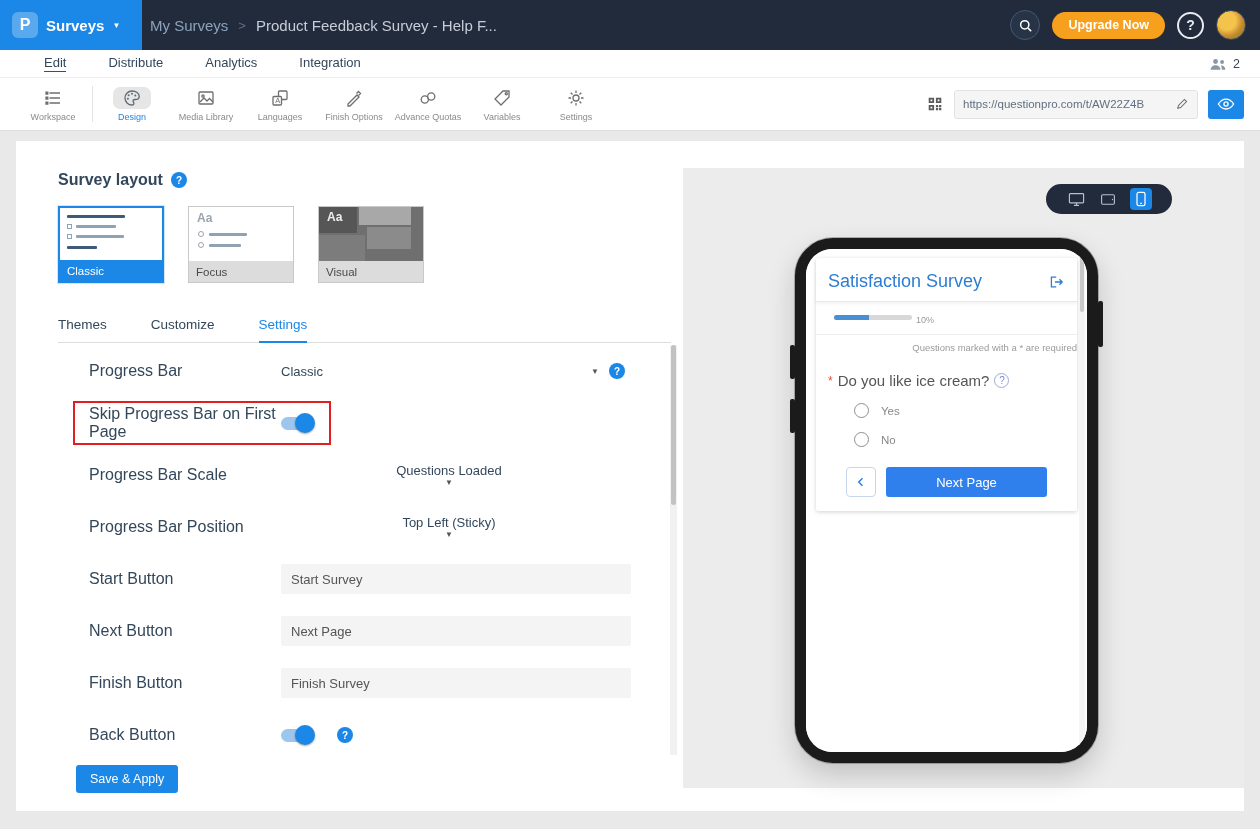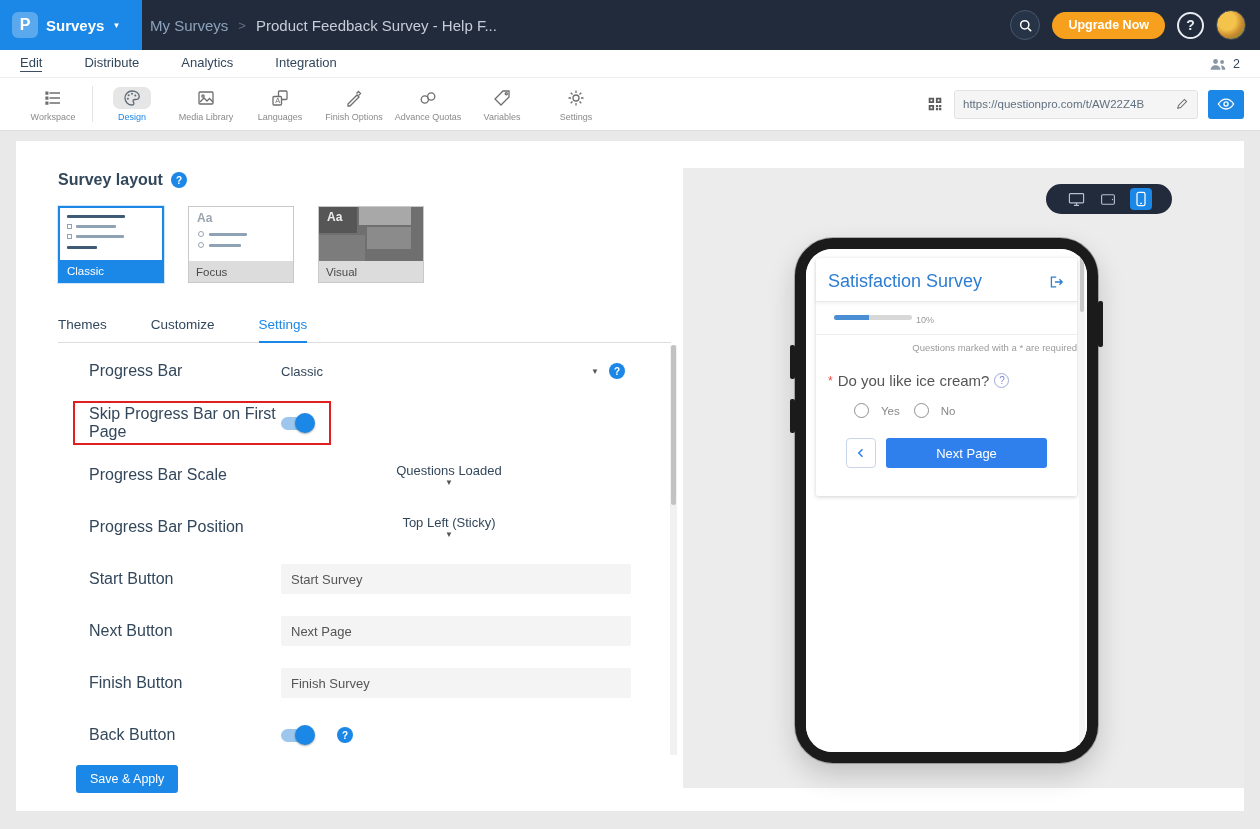--- a/index.html
+++ b/index.html
@@ -26,21 +26,21 @@
   .help-circle { width:27px; height:27px; border-radius:50%; border:2px solid #E8EBEF; color:#E8EBEF;
     font-size:14px; font-weight:bold; display:flex; align-items:center; justify-content:center; cursor:pointer; background:transparent;}
   .avatar { width:30px; height:30px; border-radius:50%; cursor:pointer;
     background:radial-gradient(circle at 35% 35%, #F3C34B 0 35%, #C98A2E 60%, #5E7F3A 100%); border:1px solid #3b4a5e;}
 
   
   .menubar { height:28px; background:#fff; display:flex; align-items:center; padding:0 20px;
     border-bottom:1px solid #ECECEC; }
   .menu-tabs { display:flex; gap:42px; }
   .menu-tab { font-size:13px; color:#33475B; cursor:pointer; }
-  .menu-tab.active { border-bottom:1.5px solid #3E4E60; padding-bottom:1px; }
+  .menu-tab.active { border-bottom:1.5px solid #3E4E60; padding-bottom:1px;margin-left:24px; }
   .menu-right { margin-left:auto; display:flex; align-items:center; gap:6px; color:#7B8794; cursor:pointer; }
   .collab-count { font-size:12.5px; color:#33475B; }
 
   
   .toolbar { height:53px; background:#fff; border-bottom:1px solid #DDDDDD;
     display:flex; align-items:center; padding:0 16px; }
   .tool-item { width:74px; display:flex; flex-direction:column; align-items:center; gap:3px;
     cursor:pointer; color:#6E6E6E; }
   .tool-item .ticon { height:22px; display:flex; align-items:center; justify-content:center; }
   .tool-item .tlabel { font-size:9px; color:#8A8A8A; white-space:nowrap; }
@@ -119,36 +119,36 @@
   .phone { position:absolute; left:112px; top:70px; width:303px; height:525px; background:#fff;
     border:11px solid #1B1B1B; border-radius:38px;
     box-shadow:0 0 0 1px rgba(0,0,0,.25), 0 12px 28px rgba(0,0,0,.18); }
   .notch { position:absolute; width:5px; border-radius:2px; background:#1B1B1B; }
   .notch.l1 { left:-16px; top:96px; height:34px; }
   .notch.l2 { left:-16px; top:150px; height:34px; }
   .notch.r1 { right:-16px; top:52px; height:46px; }
   .screen { width:100%; height:100%; border-radius:26px; overflow:hidden; position:relative; background:#fff; }
 
   .survey-card { margin:9px 10px 0; background:#fff; box-shadow:0 1px 4px rgba(0,0,0,.18);
-    border-radius:2px; padding-bottom:28px; }
+    border-radius:2px; padding-bottom:14px; }
   .s-header { display:flex; align-items:center; justify-content:space-between; padding:13px 12px 9px;
     border-bottom:1px solid #E8E8E8; box-shadow:0 2px 3px rgba(0,0,0,.05); }
   .s-title { font-size:18px; color:#2D7DD2; }
   .s-progress-row { display:flex; padding:13px 18px 9px; gap:4px; }
   .s-track { width:78px; height:5px; background:#D8D8D8; border-radius:3px; overflow:hidden; }
   .s-fill { width:45%; height:100%; background:#4A8FD3; }
   .s-pct { font-size:9px; color:#999; }
   .s-hr { height:1px; background:#EEEEEE; }
   .s-note { text-align:right; font-size:9.5px; color:#9B9B9B; padding:7px 0 9px; }
   .s-question { display:flex; align-items:center; gap:5px; padding:10px 12px 0; }
   .s-req { color:#E74C3C; font-size:12px; }
   .s-qtext { font-size:15px; color:#555; }
   .s-qhelp { width:15px; height:15px; border-radius:50%; border:1px solid #9FA8DA; color:#7986CB;
     font-size:10px; display:flex; align-items:center; justify-content:center; cursor:pointer; flex-shrink:0;}
-  .s-options { padding:14px 0 0 38px; display:flex; flex-direction:row; gap:14px; }
+  .s-options { padding:14px 0 0 38px; display:flex; flex-direction:column; gap:14px; }
   .s-opt { display:flex; align-items:center; gap:12px; cursor:pointer; }
   .s-radio { width:15px; height:15px; border-radius:50%; border:1.5px solid #8F8F8F; background:#fff; }
   .s-opt-label { font-size:11.5px; color:#888; }
   .s-footer { display:flex; align-items:center; gap:10px; margin-top:20px; padding:0 30px; }
   .s-back { width:30px; height:30px; border:1px solid #C9D6EA; border-radius:4px; background:#fff;
     color:#2F80ED; display:flex; align-items:center; justify-content:center; cursor:pointer; }
   .s-next { flex:1; height:30px; background:#2F80ED; border:none; border-radius:3px; color:#fff;
     font-size:13px; cursor:pointer; }
   .screen-scroll { position:absolute; right:2px; top:4px; bottom:4px; width:6px; background:#F5F5F5; }
   .screen-scroll .sthumb { position:absolute; top:4px; left:1px; width:4px; height:55px; background:#C9C9C9; border-radius:2px; cursor:pointer;}

